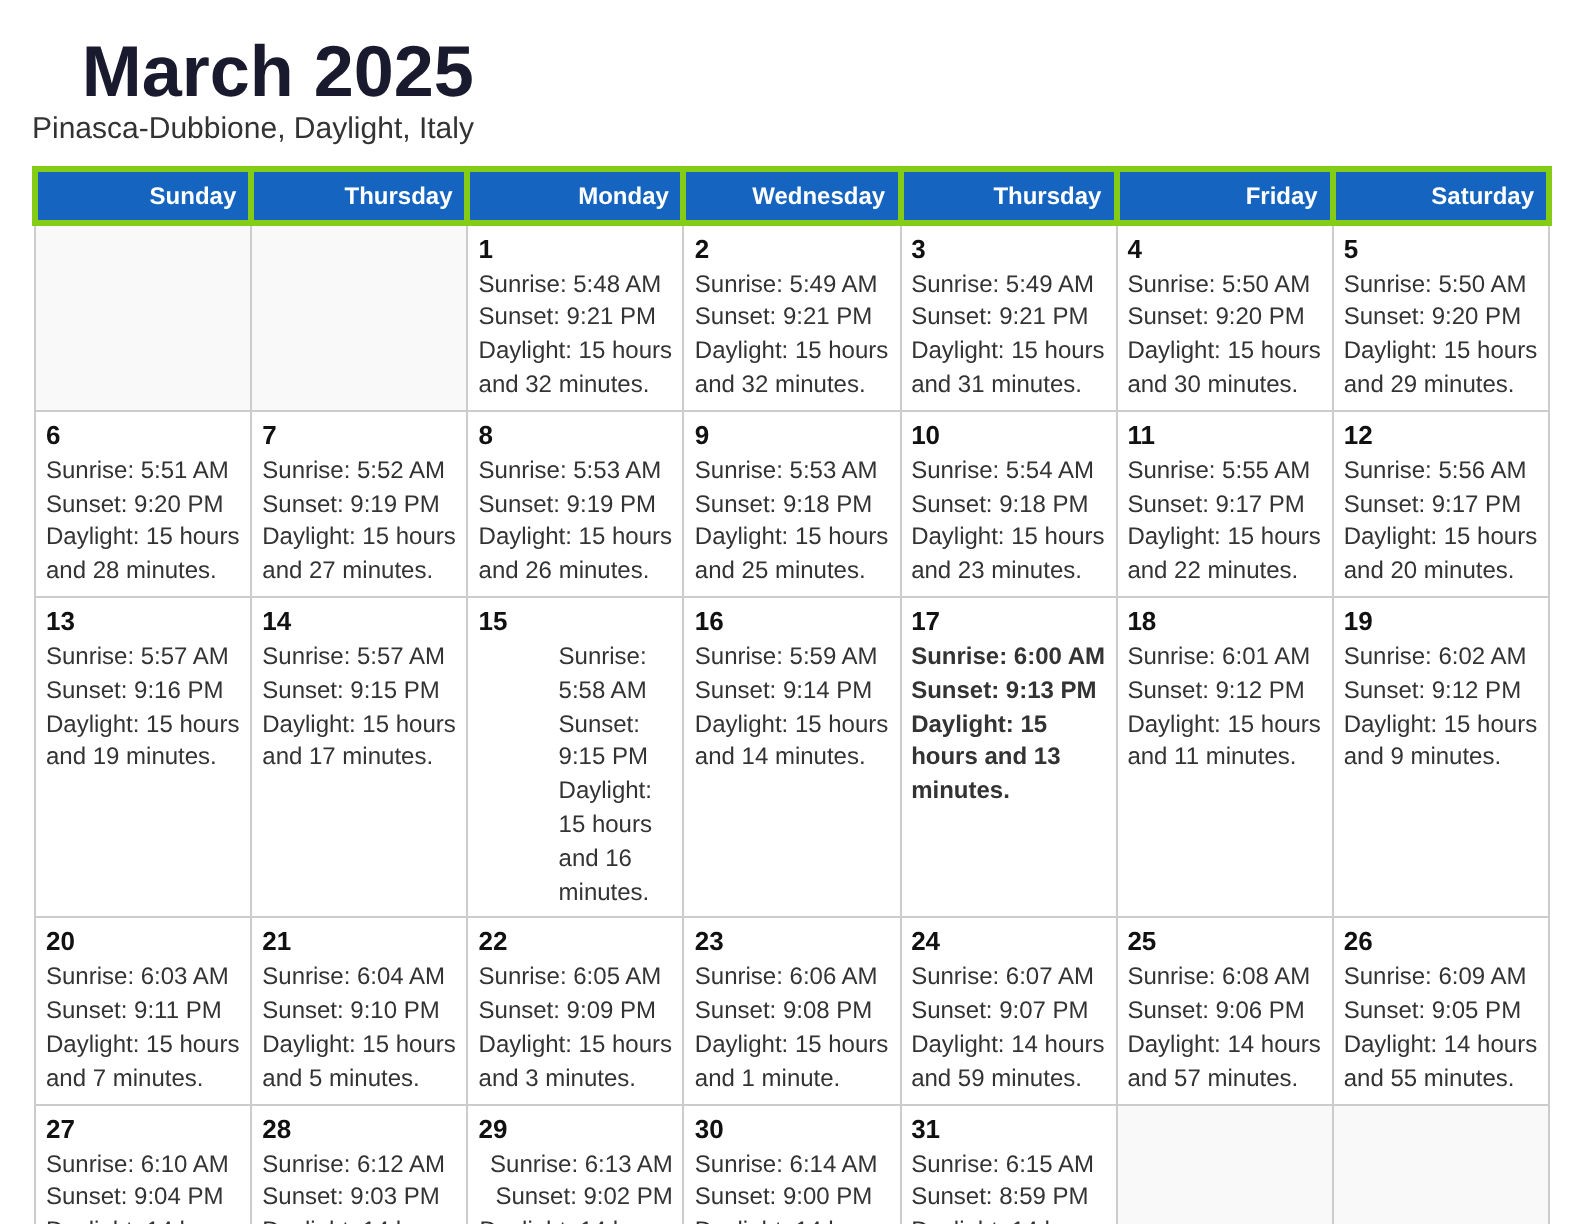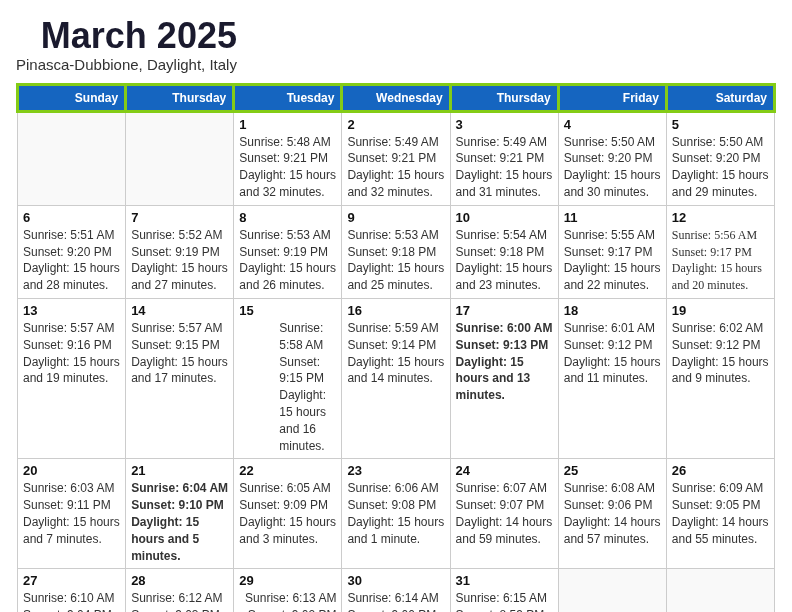--- a/index.html
+++ b/index.html
@@ -85,21 +85,21 @@
     <div class="title-month">March 2025</div>
     <div class="title-location">Pinasca-Dubbione, Daylight, Italy</div>
   </div>
 </div>
 
 <table class="calendar">
   <thead>
     <tr>
     <th>Sunday</th>
         <th>Thursday</th>
-        <th>Tuesday</th>
+        <th>Monday</th>
         <th>Wednesday</th>
         <th>Thursday</th>
         <th>Friday</th>
         <th>Saturday</th>
       </tr>
   </thead>
   <tbody id="calendar-body">
   <tr>
         <td class="empty"></td>
         <td class="empty"></td>
@@ -166,21 +166,21 @@
 Daylight: 15 hours and 23 minutes.</div>
         </td>
         <td>
           <div class="day-number">11</div>
           <div class="day-info" style="white-space: pre-line;">Sunrise: 5:55 AM
 Sunset: 9:17 PM
 Daylight: 15 hours and 22 minutes.</div>
         </td>
         <td>
           <div class="day-number">12</div>
-          <div class="day-info" style="white-space: pre-line; font-family: Liberation Serif, serif;">Sunrise: 5:56 AM
+          <div class="day-info" style="white-space: pre-line;">Sunrise: 5:56 AM
 Sunset: 9:17 PM
 Daylight: 15 hours and 20 minutes.</div>
         </td>
       </tr>
       <tr>
         <td>
           <div class="day-number">13</div>
           <div class="day-info" style="white-space: pre-line;">Sunrise: 5:57 AM
 Sunset: 9:16 PM
 Daylight: 15 hours and 19 minutes.</div>
@@ -224,21 +224,21 @@
       </tr>
       <tr>
         <td>
           <div class="day-number">20</div>
           <div class="day-info" style="white-space: pre-line;">Sunrise: 6:03 AM
 Sunset: 9:11 PM
 Daylight: 15 hours and 7 minutes.</div>
         </td>
         <td>
           <div class="day-number">21</div>
-          <div class="day-info" style="white-space: pre-line; font-weight: bold;">Sunrise: 6:04 AM
+          <div class="day-info" style="white-space: pre-line;">Sunrise: 6:04 AM
 Sunset: 9:10 PM
 Daylight: 15 hours and 5 minutes.</div>
         </td>
         <td>
           <div class="day-number">22</div>
           <div class="day-info" style="white-space: pre-line;">Sunrise: 6:05 AM
 Sunset: 9:09 PM
 Daylight: 15 hours and 3 minutes.</div>
         </td>
         <td>

